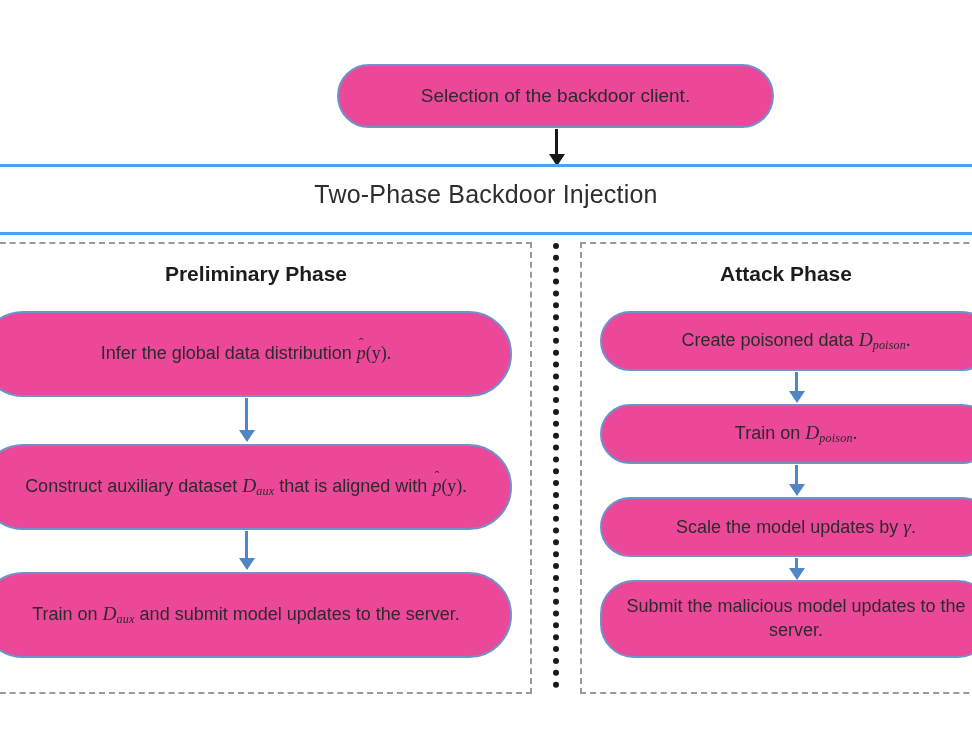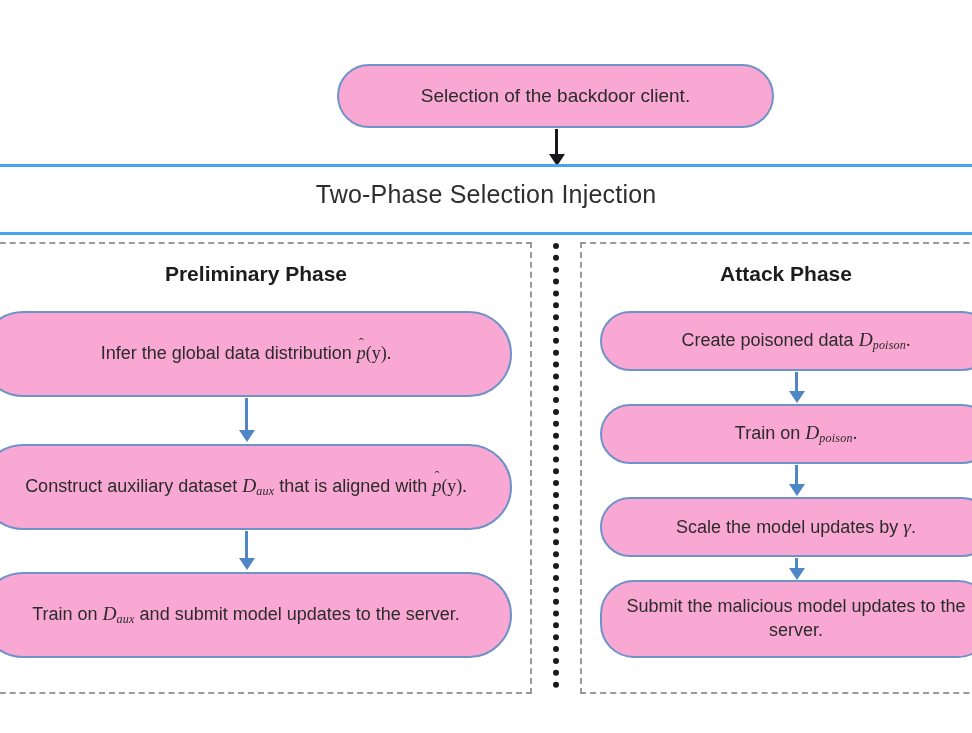--- a/index.html
+++ b/index.html
@@ -18,21 +18,21 @@
     overflow: hidden;
     background: #ffffff;
   }
 
   
   .node {
     position: absolute;
     box-sizing: border-box;
     border: 2px solid #6f92c9;
     border-radius: 46px;
-    background: #f9a8d4;
+    background: #ec4899;
     display: flex;
     align-items: center;
     justify-content: center;
     text-align: center;
     line-height: 1.32;
     color: #2b2b2b;
   }
   .node .txt {
     display: block;
     padding: 0 26px;
@@ -235,21 +235,21 @@
   </div>
 
   <div class="arrow arrow-dark" id="arrow-top">
     <div class="shaft"></div>
     <div class="head"></div>
   </div>
 
   <div class="rule" id="rule-top"></div>
   <div class="rule" id="rule-bottom"></div>
 
-  <div id="section-title">Two-Phase Selection Injection</div>
+  <div id="section-title">Two-Phase Backdoor Injection</div>
 
   <div class="panel" id="panel-left"></div>
   <div class="panel" id="panel-right"></div>
 
   <div id="phase-divider"></div>
 
   <div class="phase-heading" id="heading-right">Attack Phase</div>
   <div class="phase-heading" id="heading-left">Preliminary Phase</div>
 
   <div class="node left-node" id="l-node-0">

